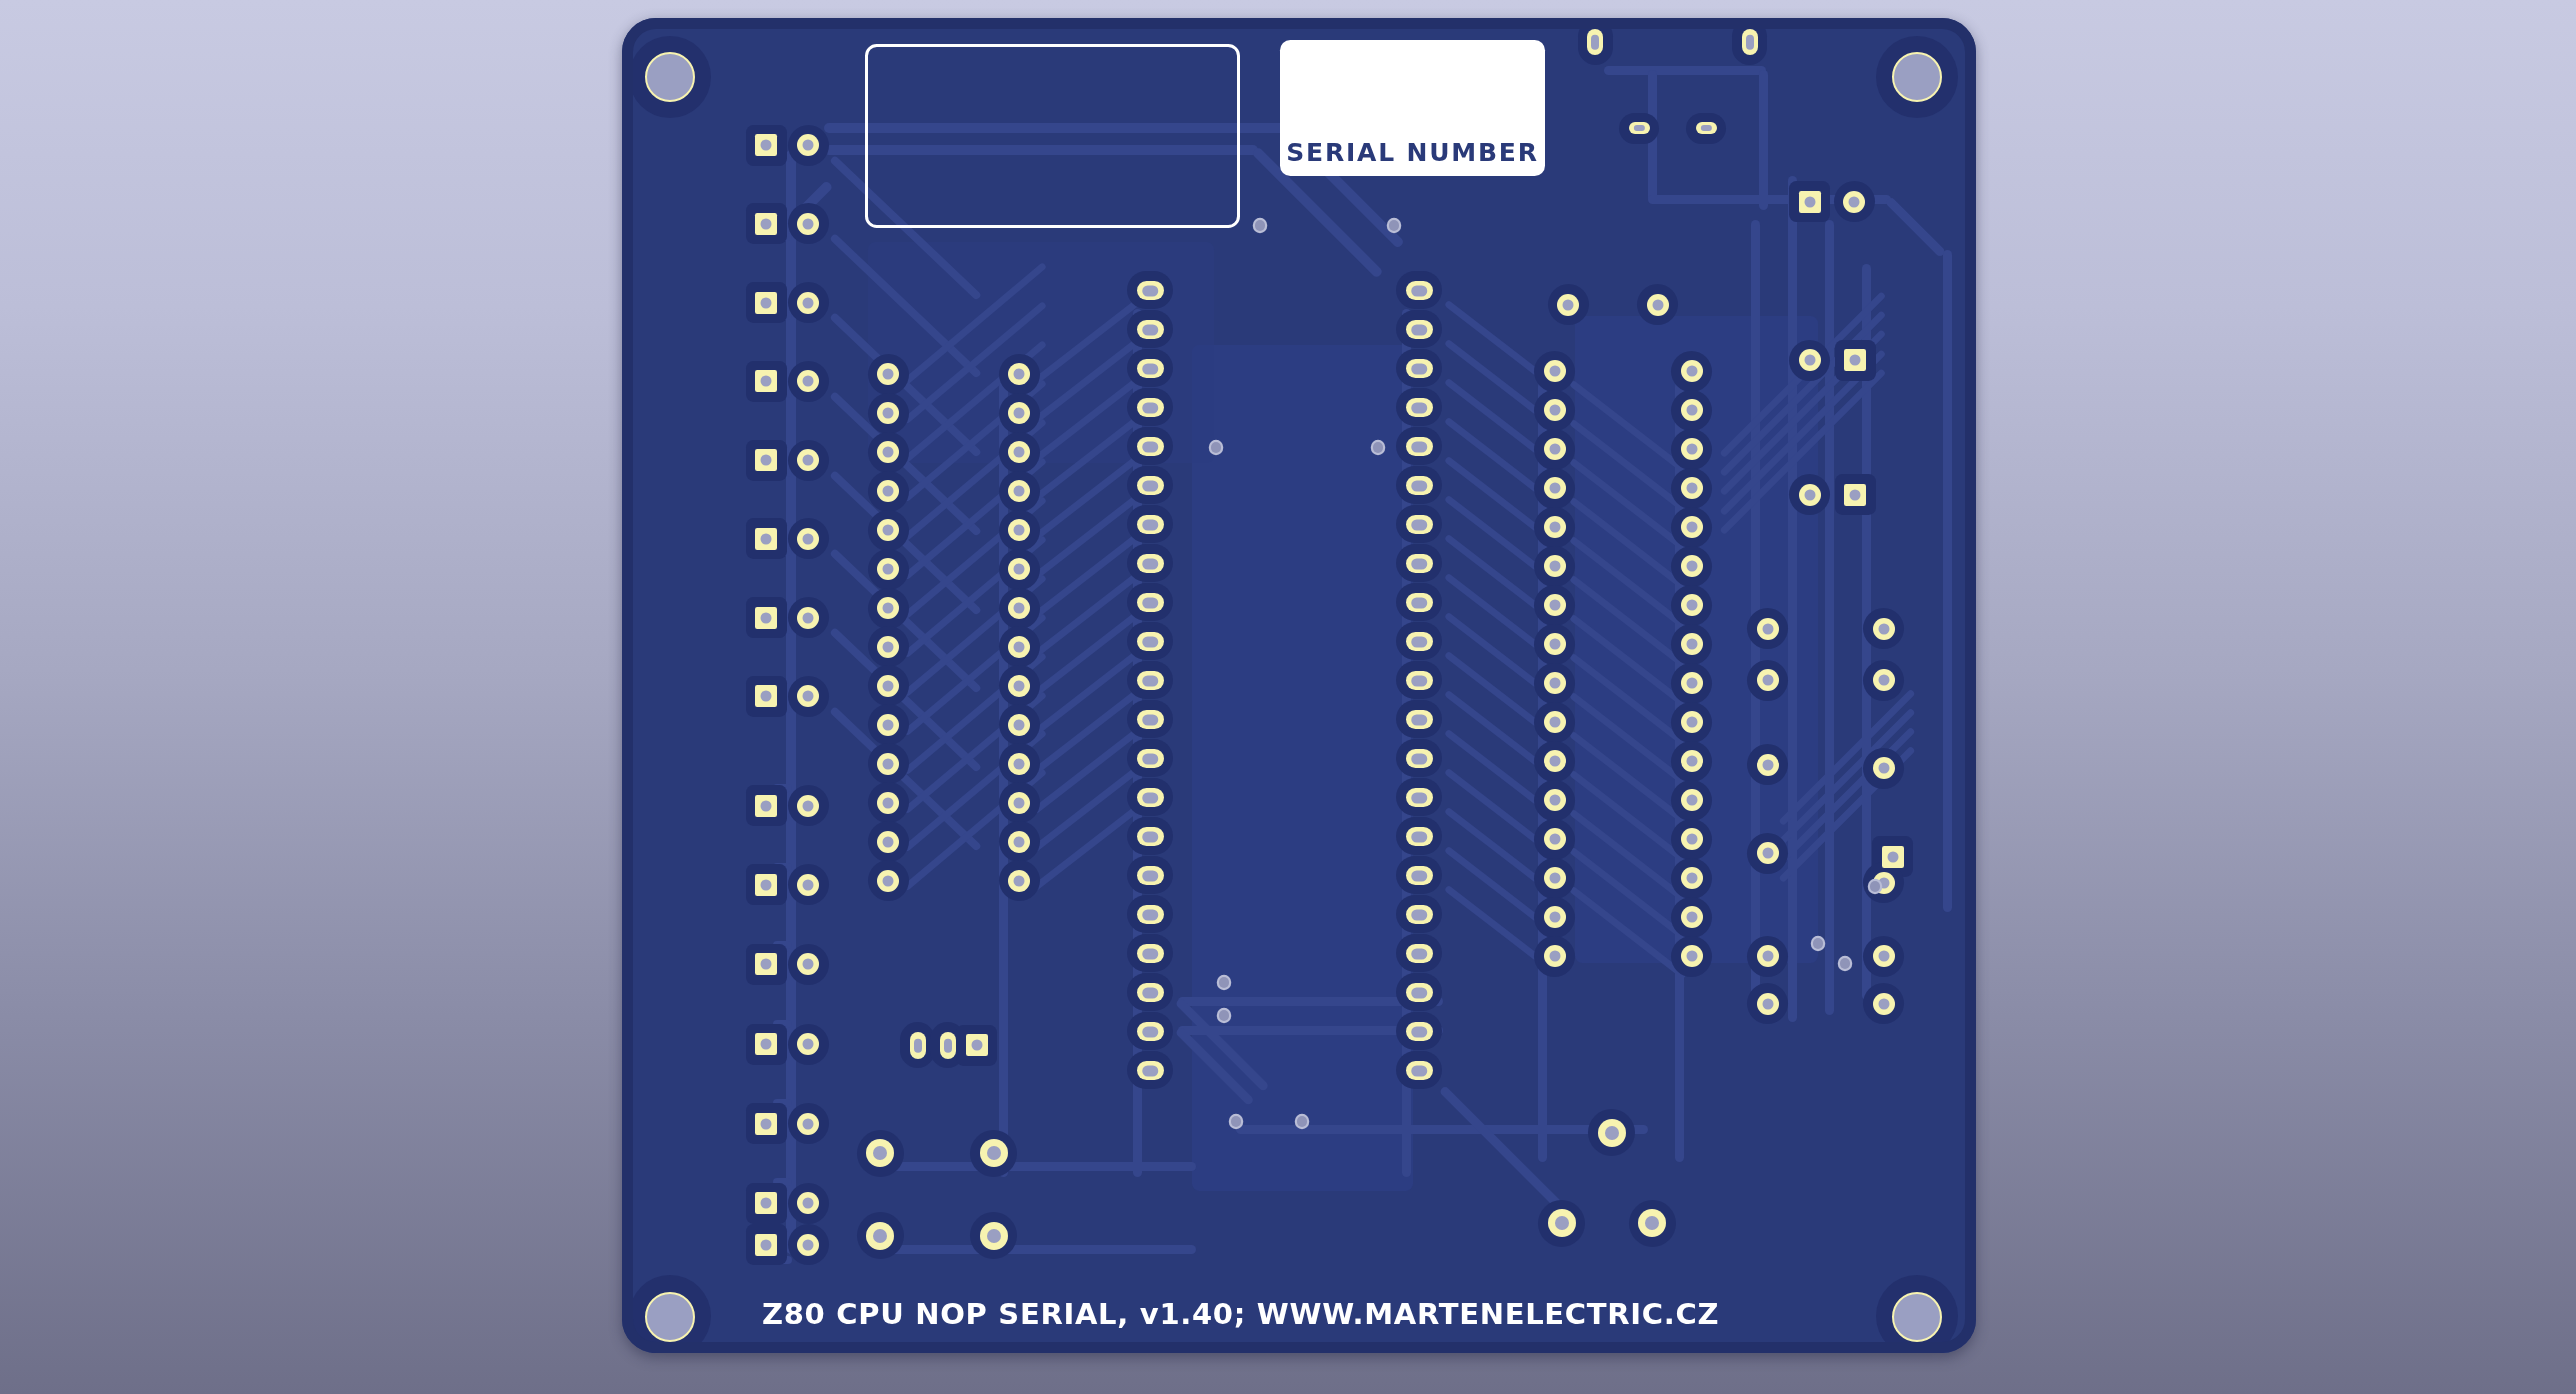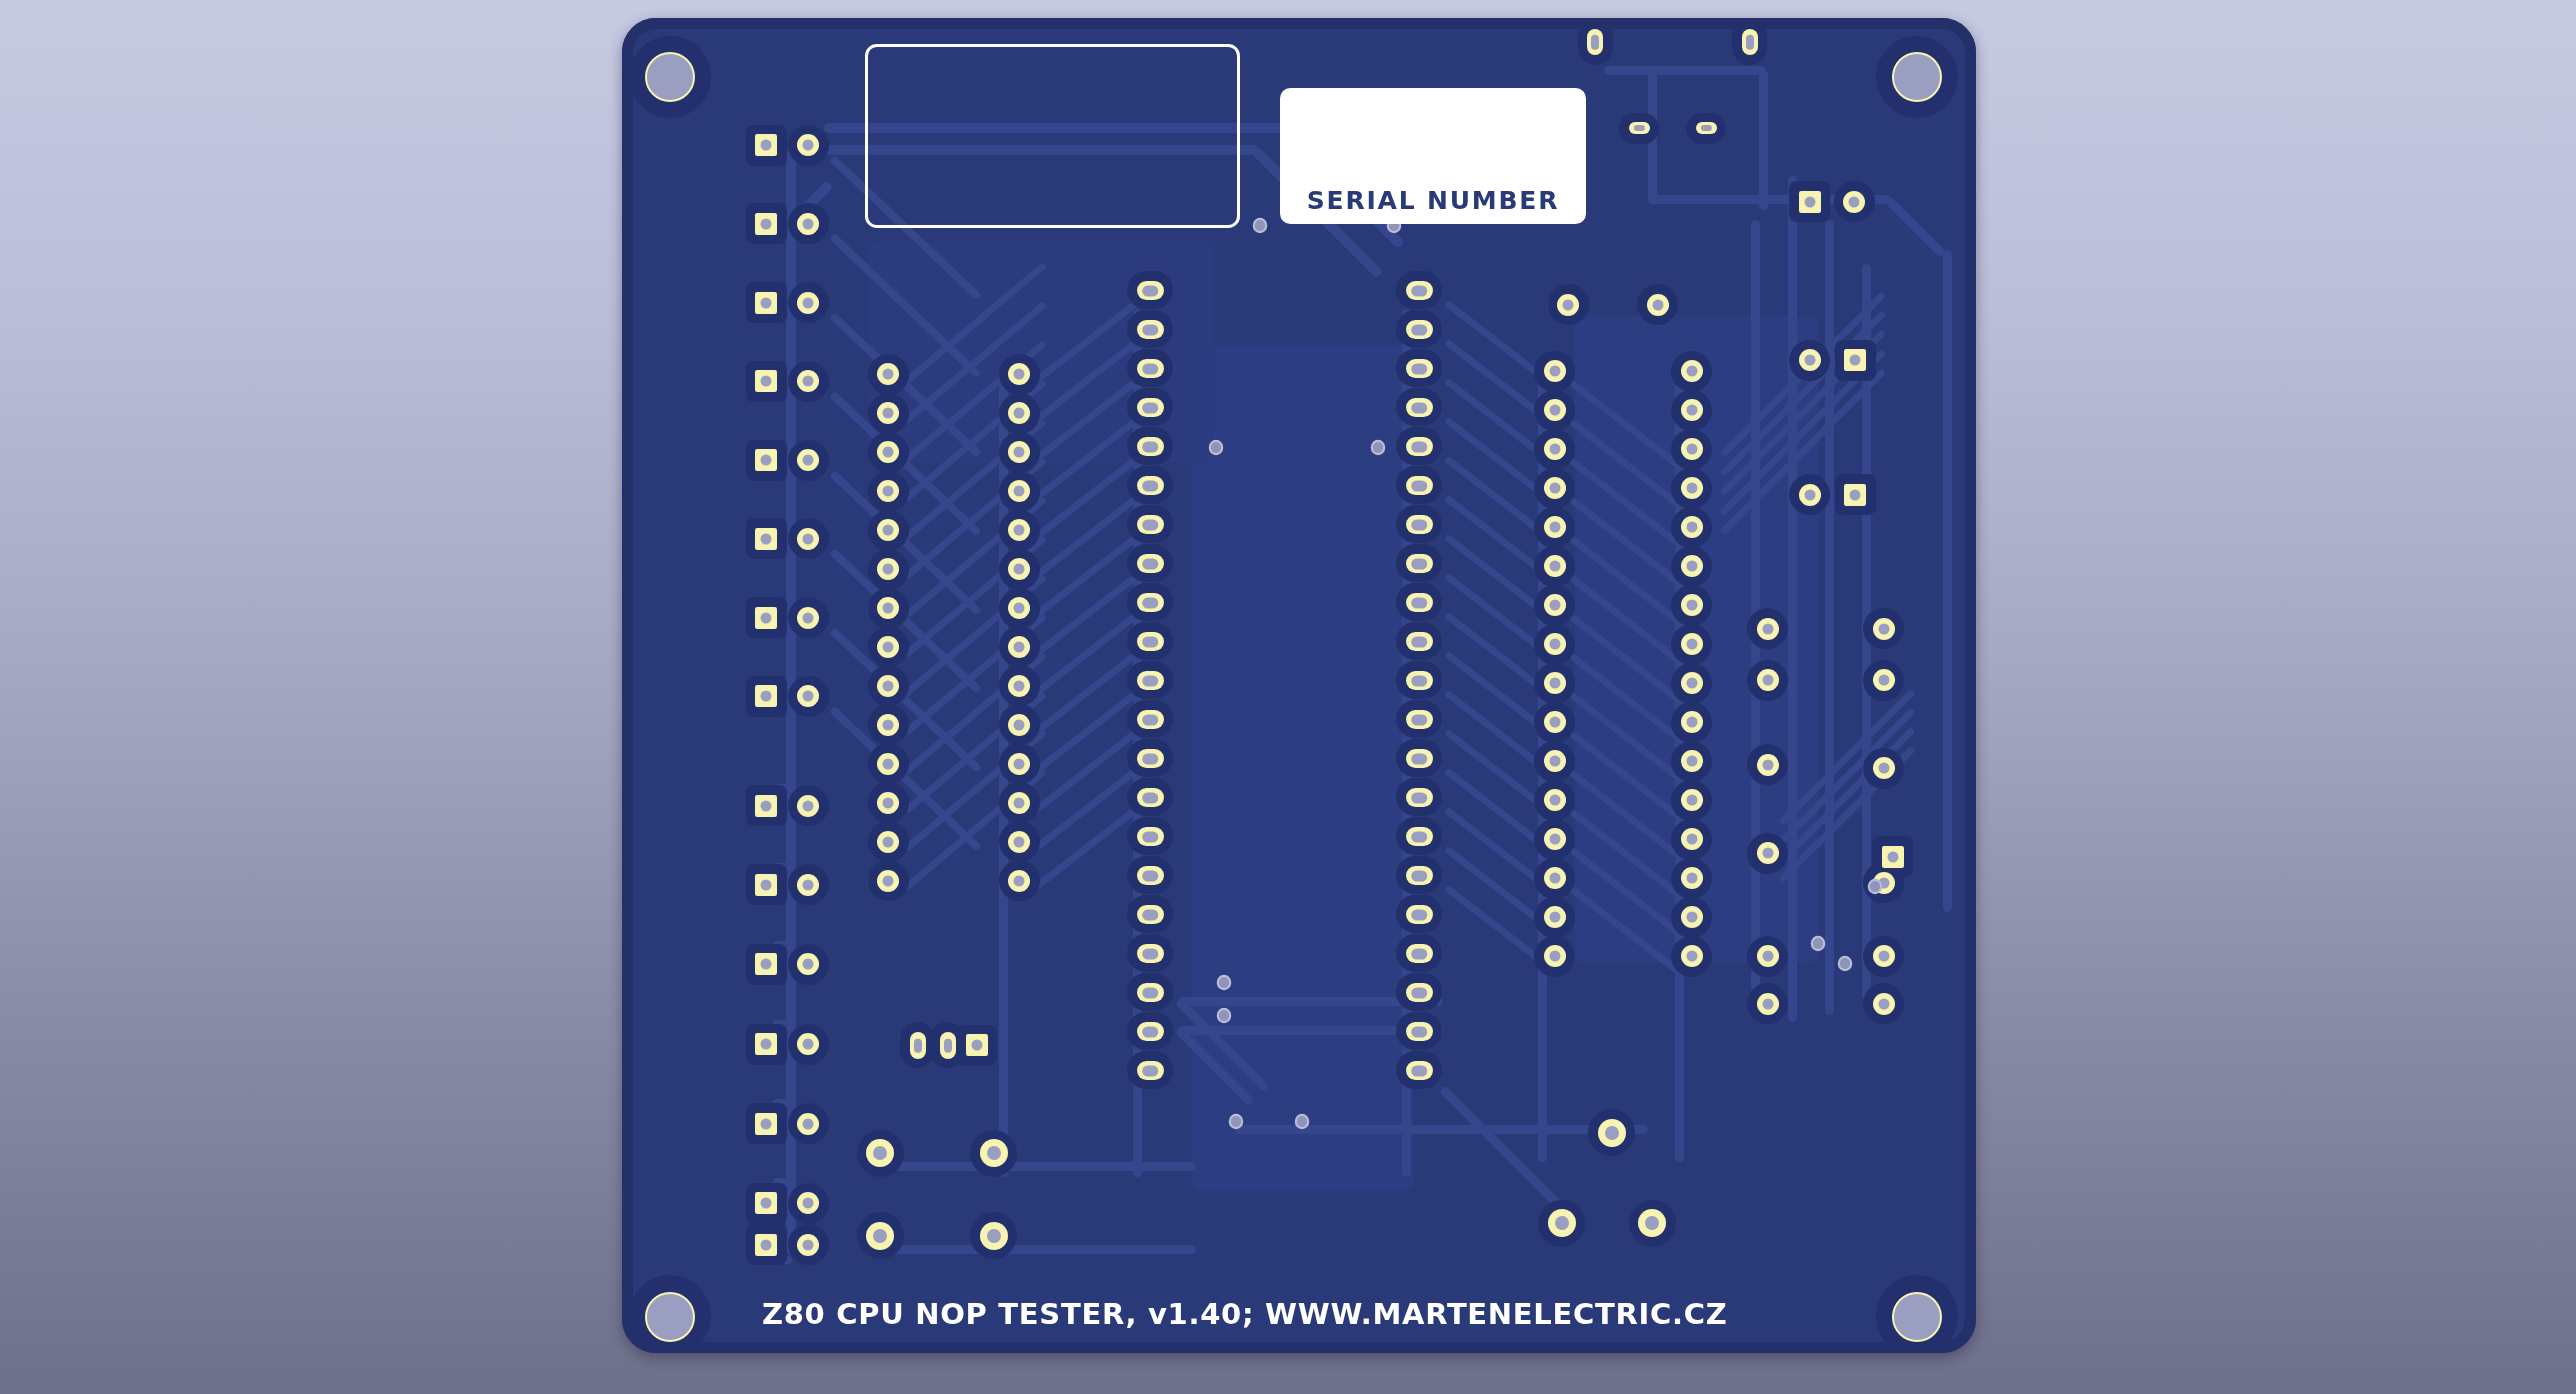--- a/index.html
+++ b/index.html
@@ -573,20 +573,20 @@
         <div class="mhole-ring" style="left: 6.6px; top: 1257px; width: 82px; height: 82px;"></div>
         <div class="mhole" style="left: 23px; top: 1274px; width: 50px; height: 50px;"></div>
         <div class="mhole-ring" style="left: 1254px; top: 1257px; width: 82px; height: 82px;"></div>
         <div class="mhole" style="left: 1270px; top: 1274px; width: 50px; height: 50px;"></div>
       </div>
     <div class="board-edge"></div>
   </div>
 
   <div class="silk-box" id="silkBox" style="left: 865px; top: 44px; width: 375px; height: 184px;"></div>
 
-  <div class="label" id="serialLabel" style="left: 1280px; top: 40px; width: 306px; height: 136px; margin-top: 48px;">
+  <div class="label" id="serialLabel" style="left: 1280px; top: 40px; width: 265px; height: 136px;">
     <span>SERIAL NUMBER</span>
   </div>
 
-  <div class="footer-text" id="footerText" style="left: 762px; top: 1297px;">Z80 CPU NOP TESTER, v1.40; WWW.MARTENELECTRIC.CZ</div>
+  <div class="footer-text" id="footerText" style="left: 762px; top: 1297px;">Z80 CPU NOP SERIAL, v1.40; WWW.MARTENELECTRIC.CZ</div>
 
 </div>
 
 
 </body></html>

